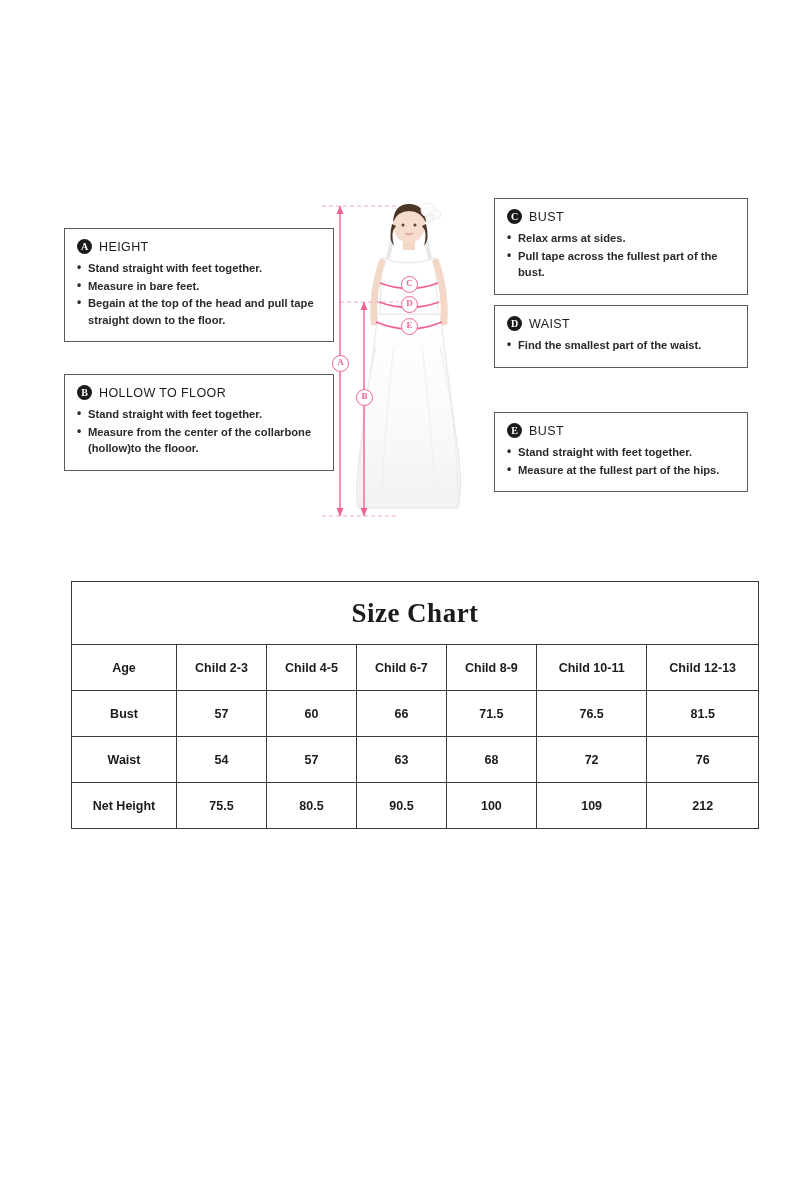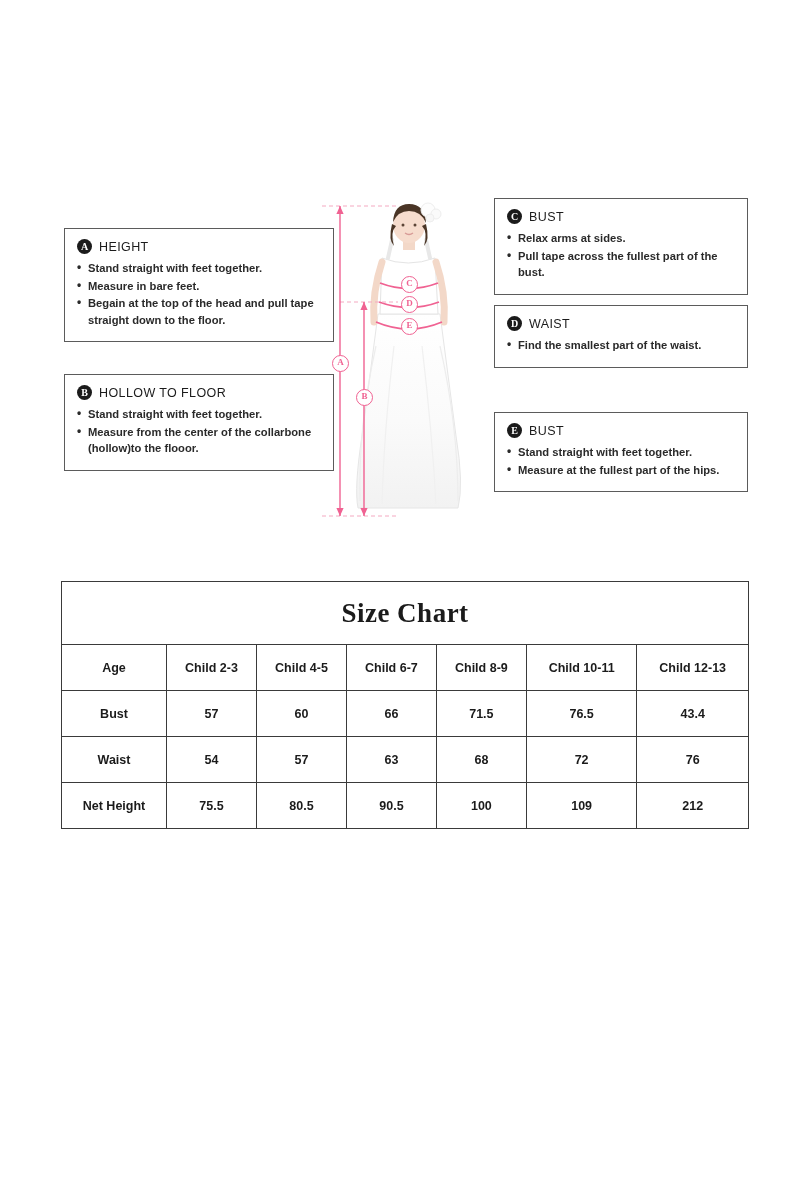--- a/index.html
+++ b/index.html
@@ -115,21 +115,21 @@
     font-weight: bold;
     line-height: 13px;
     text-align: center;
     background: #fff;
     font-family: "Liberation Serif", serif;
   }
 
   
   .chart {
     position: absolute;
-    left: 61px;
+    left: 71px;
     top: 581px;
     width: 688px;
     border: 1px solid #3a3a3a;
     border-collapse: collapse;
     background: #fff;
   }
 
   .chart th, .chart td {
     border: 1px solid #3a3a3a;
     text-align: center;
@@ -297,21 +297,21 @@
       <th>Child 10-11</th>
       <th>Child 12-13</th>
     </tr>
     <tr>
       <td class="rowhead">Bust</td>
       <td>57</td>
       <td>60</td>
       <td>66</td>
       <td>71.5</td>
       <td>76.5</td>
-      <td>43.4</td>
+      <td>81.5</td>
     </tr>
     <tr>
       <td class="rowhead">Waist</td>
       <td>54</td>
       <td>57</td>
       <td>63</td>
       <td>68</td>
       <td>72</td>
       <td>76</td>
     </tr>

